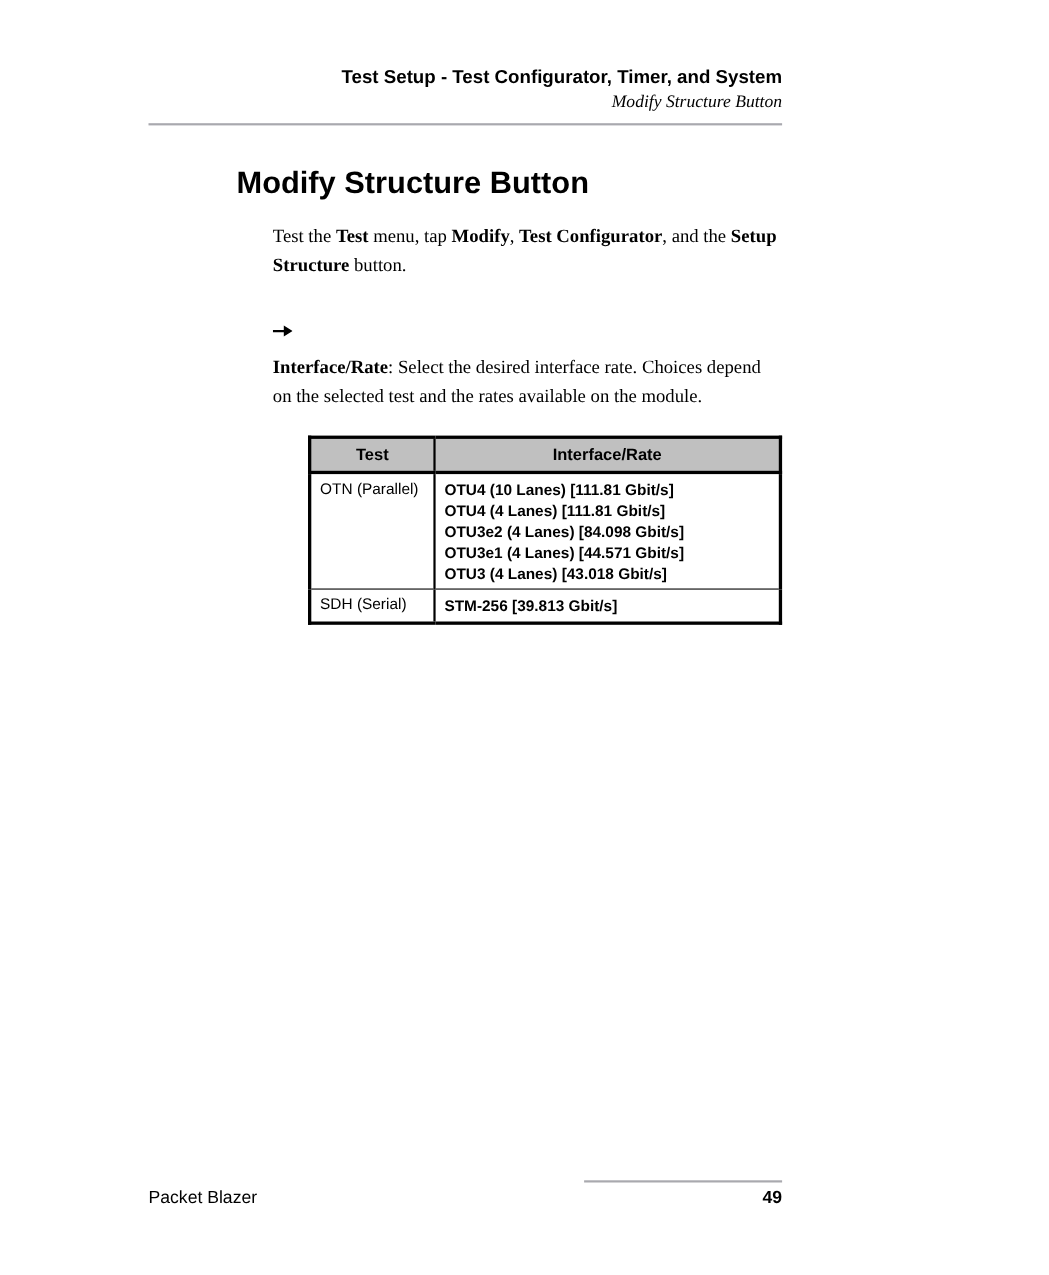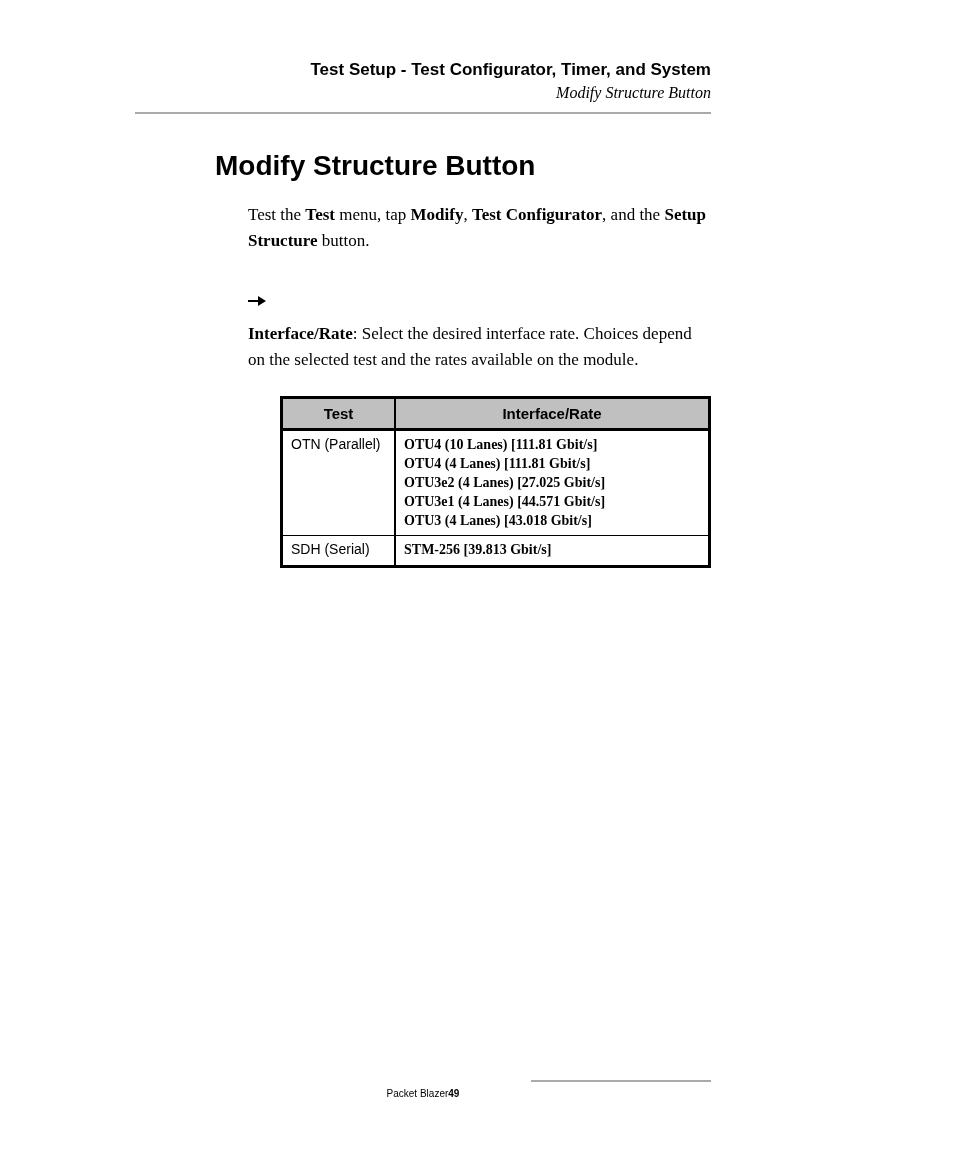--- a/index.html
+++ b/index.html
@@ -96,42 +96,42 @@
     font-size: 14px;
     padding: 5px 8px;
     vertical-align: top;
     border-bottom: 1px solid #000;
     border-left: 2px solid #000;
     border-right: 2px solid #000;
   }
   table.rate td:first-child { border-left: 3px solid #000; }
   table.rate td:last-child  { border-right: 3px solid #000; }
   table.rate tbody tr:last-child td { border-bottom: 3px solid #000; }
-  .rate-line { display: block; font-weight: 700; line-height: 1.35; font-family: Liberation Serif, serif; }
+  .rate-line { display: block; font-weight: 700; line-height: 1.35; }
   .col-test { width: 140px; }
   .col-rate { width: 448px; }
 
   .footer {
     position: absolute;
     bottom: 60px;
     left: 135px;
     right: 75px;
   }
   .footer .hr-f {
     border: none;
     border-top: 2px solid #a9a9ae;
     margin: 0 0 4px 0;
     width: 180px;
     float: right;
   }
   .footer .clear { clear: both; }
   .footer-row {
     display: flex;
-    justify-content: center;
-    font-size: 10px;
+    justify-content: space-between;
+    font-size: 16px;
     margin-top: 2px;
   }
   .footer-left { font-family: Helvetica, Arial, sans-serif; }
   .footer-right { font-family: Helvetica, Arial, sans-serif; font-weight: 700; }
 </style>
 </head>
 <body>
 
 <div class="page">
 
@@ -166,21 +166,21 @@
           <th class="col-test">Test</th>
           <th class="col-rate">Interface/Rate</th>
         </tr>
       </thead>
       <tbody id="rate-body">
           <tr>
             <td class="col-test">OTN (Parallel)</td>
             <td class="col-rate">
               <span class="rate-line">OTU4 (10 Lanes) [111.81 Gbit/s]</span>
               <span class="rate-line">OTU4 (4 Lanes) [111.81 Gbit/s]</span>
-              <span class="rate-line">OTU3e2 (4 Lanes) [27.025 Gbit/s]</span>
+              <span class="rate-line">OTU3e2 (4 Lanes) [84.098 Gbit/s]</span>
               <span class="rate-line">OTU3e1 (4 Lanes) [44.571 Gbit/s]</span>
               <span class="rate-line">OTU3 (4 Lanes) [43.018 Gbit/s]</span>
             </td>
           </tr>
           <tr>
             <td class="col-test">SDH (Serial)</td>
             <td class="col-rate">
               <span class="rate-line">STM-256 [39.813 Gbit/s]</span>
             </td>
           </tr>

